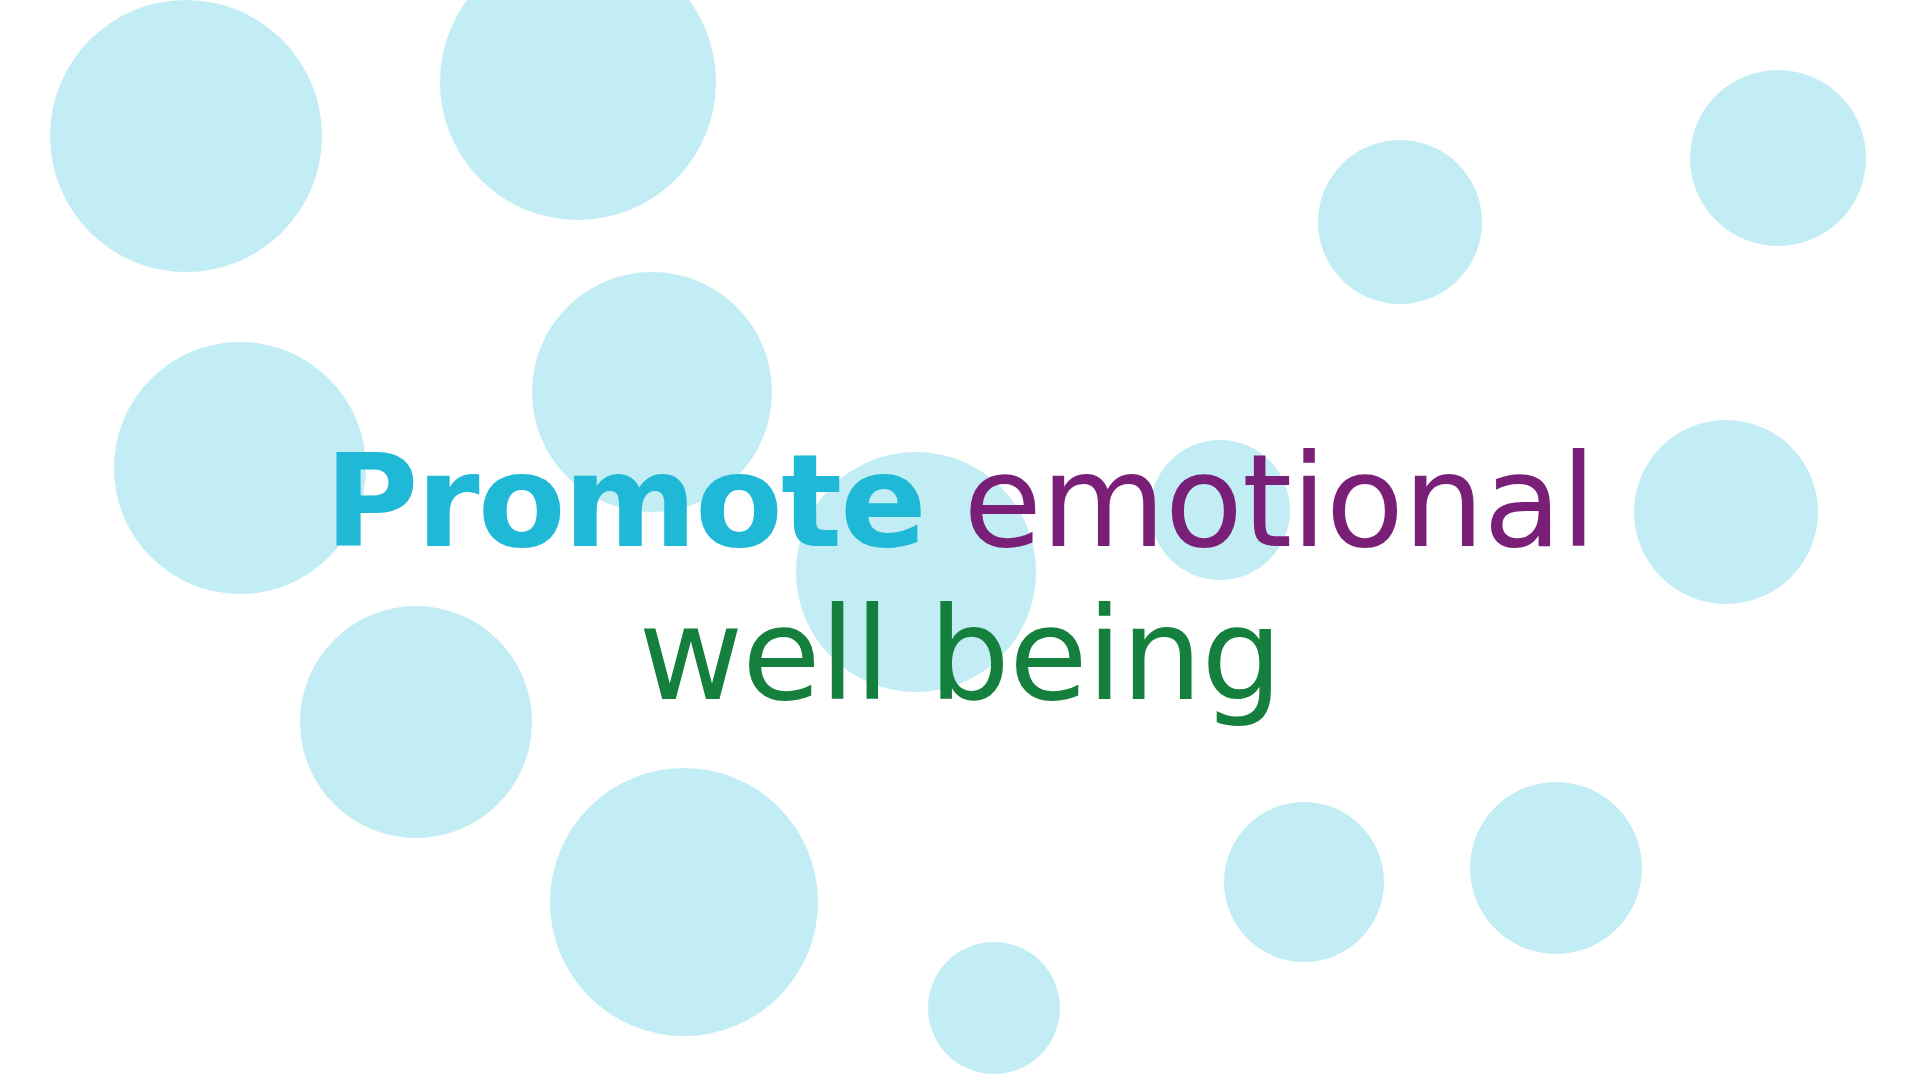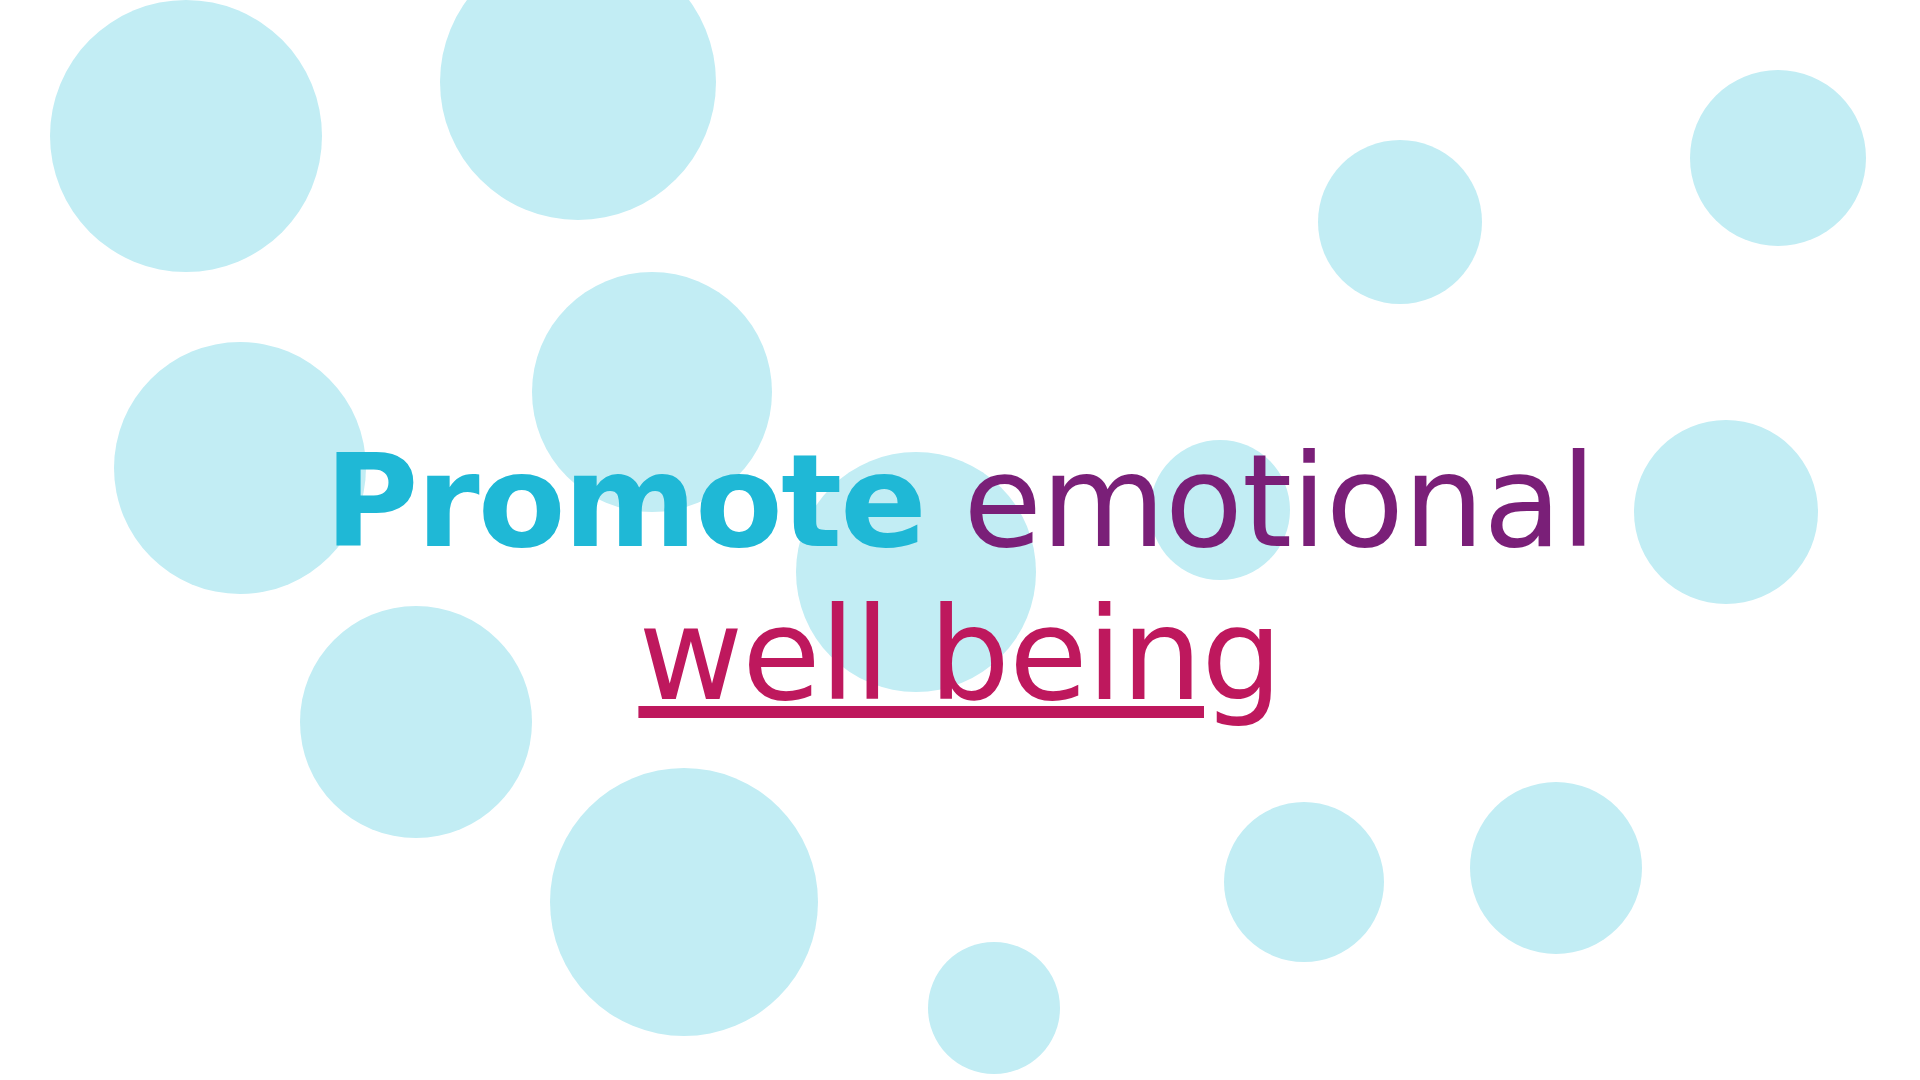--- a/index.html
+++ b/index.html
@@ -79,17 +79,17 @@
       <div class="deco-circle" style="left: 928px; top: 942px; width: 132px; height: 132px; background: rgb(194, 237, 244);"></div>
       <div class="deco-circle" style="left: 1224px; top: 802px; width: 160px; height: 160px; background: rgb(194, 237, 244);"></div>
     </div>
 
   <div id="headline-block">
 
     <div class="headline-line" id="headline-line-1">
       <span class="word-emphasis" style="color: rgb(31, 184, 214);">Promote</span><span class="sp"></span><span class="word-regular" style="color: rgb(122, 31, 120);">emotional</span>
     </div>
 
-    <div class="headline-line word-regular" id="headline-line-2" style="color: #be185d; text-decoration: underline;">well being</div>
+    <div class="headline-line word-regular" id="headline-line-2" style="color: #15803d;">well being</div>
 
   </div>
 
 </div>
 
 </body></html>

